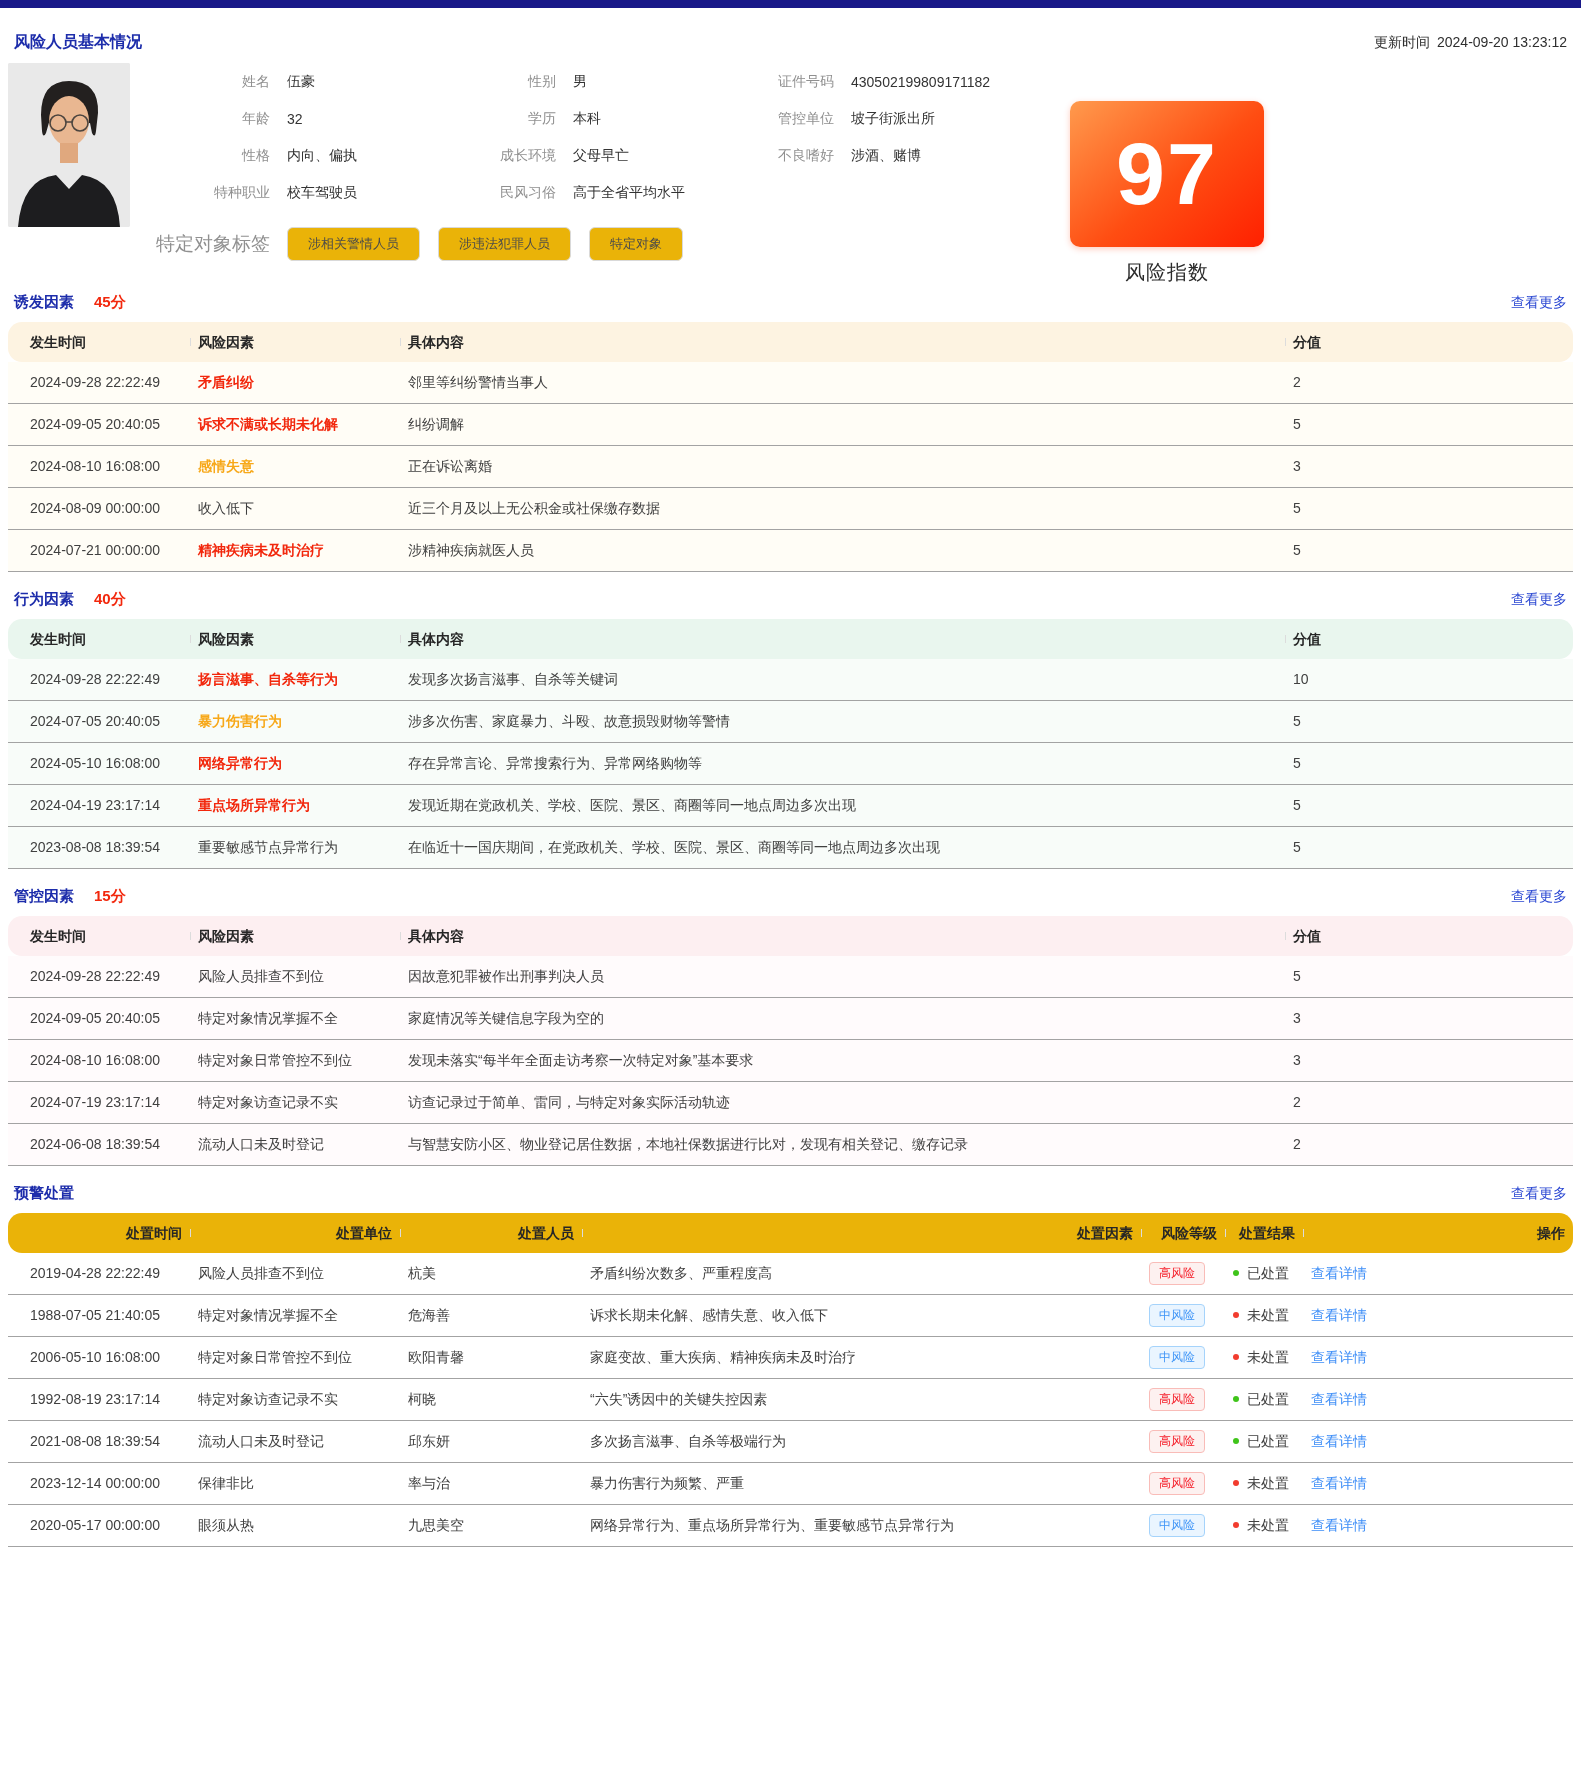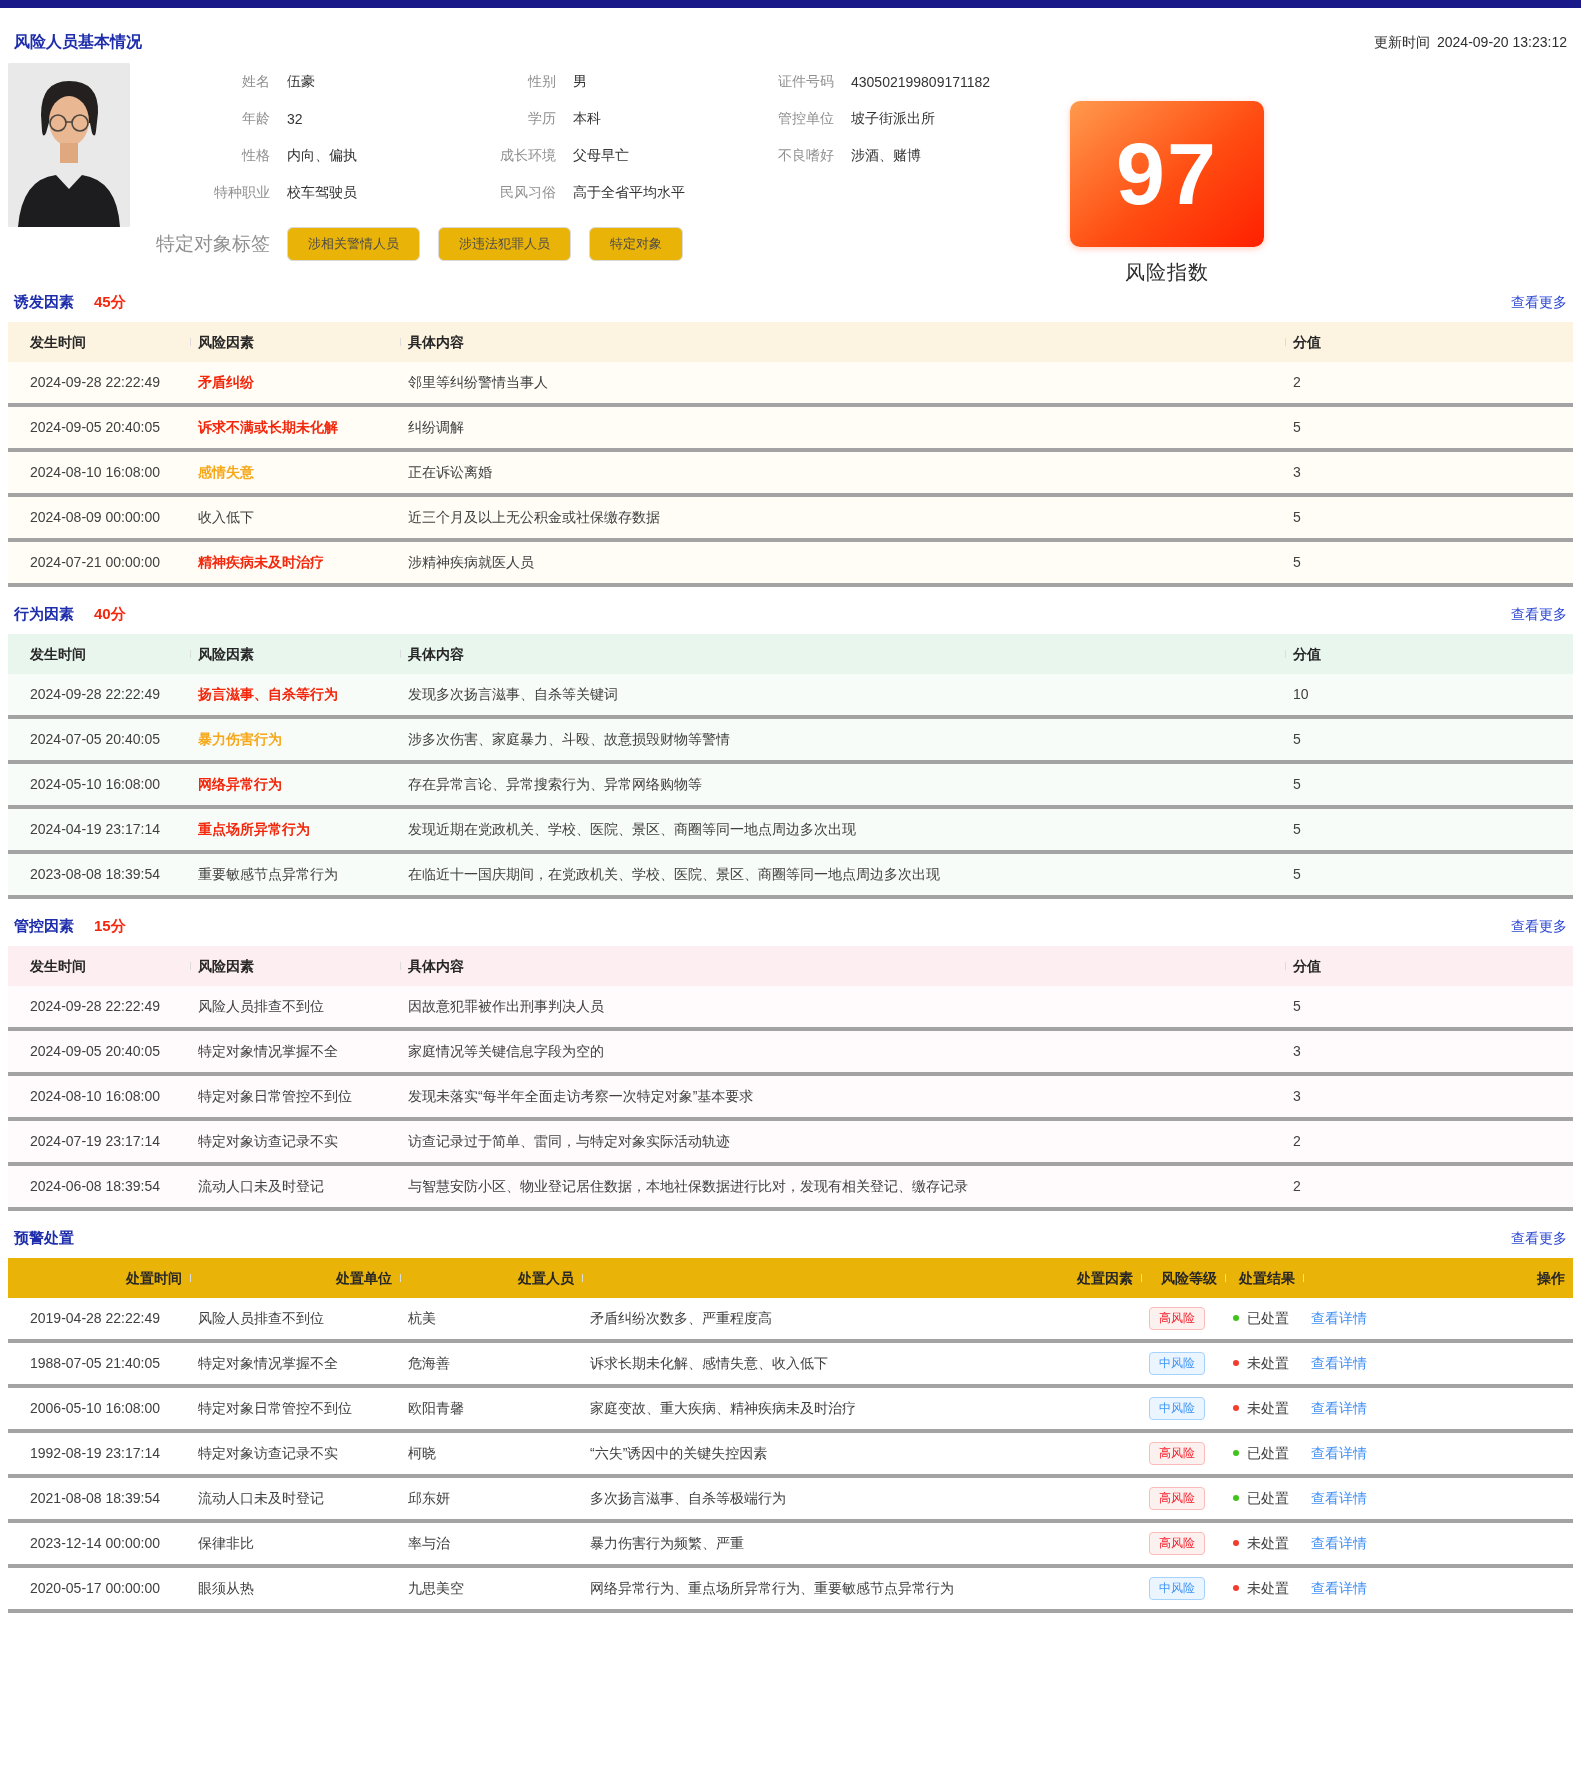--- a/index.html
+++ b/index.html
@@ -36,24 +36,24 @@
   .score-num{color:#fff;font-size:88px;font-weight:bold;line-height:1;letter-spacing:2px;}
   .score-label{text-align:center;margin-top:12px;font-size:20px;color:#2b2b2b;letter-spacing:1px;}
   
   .section{margin-top:6px;}
   .sec-head{display:flex;align-items:center;padding:12px 6px 10px;}
   .sec-title{font-size:15px;font-weight:bold;color:#1d2dab;}
   .sec-score{margin-left:20px;font-size:15px;font-weight:bold;color:#f2270c;}
   .sec-more{margin-left:auto;font-size:14px;color:#2946d2;cursor:pointer;text-decoration:none;}
   
   .tbl{width:100%;}
-  .tr{display:grid;align-items:center;border-bottom:4px solid #a3a3a3;}
+  .tr{display:grid;align-items:center;border-bottom:1px solid #a3a3a3;}
   .tr.factor{grid-template-columns:182px 210px 885px 1fr;}
   .tr.disposal{grid-template-columns:182px 210px 182px 559px 84px 78px 1fr;}
-  .tr.head{min-height:40px;font-weight:bold;color:#262626;border-bottom:none;}
+  .tr.head{min-height:40px;font-weight:bold;color:#262626;border-bottom:none;border-radius:14px;}
   .tr.body{min-height:41px;color:#404040;font-size:14px;}
   .td{padding:4px 8px;position:relative;font-size:14px;line-height:1.3;}
   .td:first-child{padding-left:22px;}
   .tr.head .td + .td::before{content:'';position:absolute;left:0;top:9px;bottom:9px;width:1px;background:#dcdcdc;}
   .theme-a .head{background:#fdf3e1;} .theme-a .tr.body{background:#fffdf6;}
   .theme-b .head{background:#e9f6ee;} .theme-b .tr.body{background:#f8fcf9;}
   .theme-c .head{background:#fdeff1;} .theme-c .tr.body{background:#fffbfc;}
   .theme-d .head{background:#eab308;text-align:right;} .theme-d .tr.body{background:#ffffff;}
   .f-red{color:#f2270c;font-weight:bold;}
   .f-orange{color:#f7a819;font-weight:bold;}

